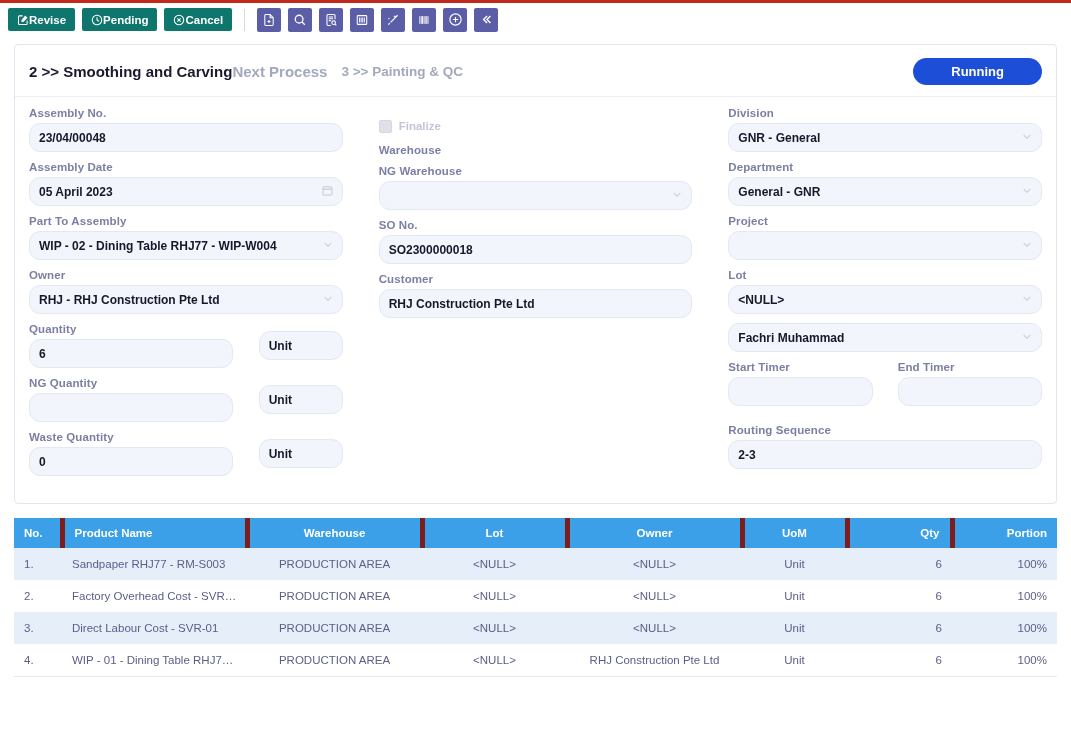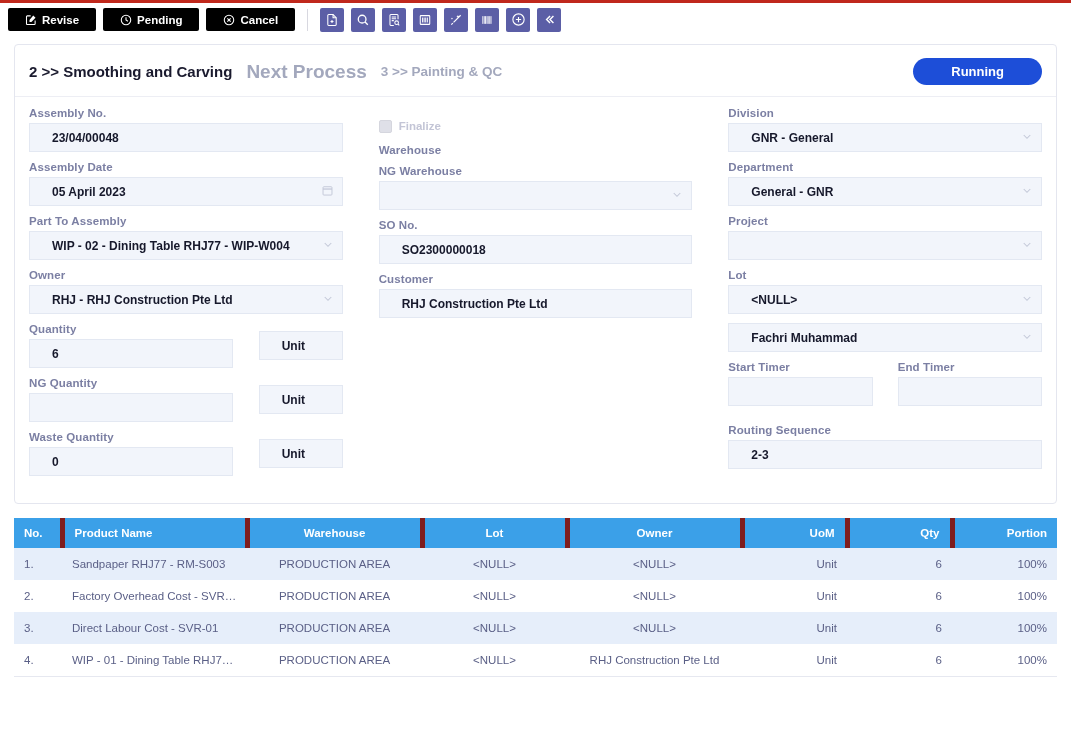--- a/index.html
+++ b/index.html
@@ -15,24 +15,24 @@
 
   
   .toolbar {
     height: 33px;
     display: flex; align-items: center;
     padding: 0 0 0 8px; gap: 7px;
     background: #ffffff;
   }
   .act-btn {
     height: 23px;
-    display: inline-flex; align-items: center; gap: 5px;
-    background: #000000; color: #ffffff;
+    display: inline-flex; align-items: center; 
+    background: #0f766e; color: #ffffff;
     border: none; border-radius: 2px;
-    padding: 0 17px;
+    padding: 0 9px;
     font-size: 11.5px; font-weight: bold;
     font-family: "Liberation Sans", sans-serif;
     cursor: pointer; white-space: nowrap;
   }
   .act-btn svg { display: block; }
   .tb-sep { width: 1px; height: 22px; background: #d8d8e0; margin: 0 5px; }
   .ic-btn {
     width: 24px; height: 24px;
     background: #5b5ea6; border: none; border-radius: 2px;
     display: inline-flex; align-items: center; justify-content: center;
@@ -46,21 +46,21 @@
     border: 1px solid #e4e6ef;
     border-radius: 4px;
     background: #ffffff;
   }
   .card-head {
     display: flex; align-items: center;
     padding: 13px 14px 11px 14px;
     border-bottom: 1px solid #edeef4;
   }
   .proc-title { font-size: 15px; font-weight: bold; color: #1a1a2e; white-space: nowrap; }
-  .proc-next  { font-size: 19px; font-weight: bold; color: #a3a8bd; margin-left: 14px; white-space: nowrap; }
+  .proc-next  { font-size: 15px; font-weight: bold; color: #a3a8bd; margin-left: 0; white-space: nowrap; }
   .proc-next2 { font-size: 13.5px; font-weight: bold; color: #a3a8bd; margin-left: 14px; white-space: nowrap; }
   .status-pill {
     margin-left: auto;
     background: #1d4ed8; color: #ffffff;
     border: none; border-radius: 14px;
     padding: 6px 38px;
     font-size: 13px; font-weight: bold;
     cursor: pointer;
   }
 
@@ -71,23 +71,23 @@
   .col-mid { padding-top: 10px; }
 
   .fld { margin-bottom: 9px; }
   .lbl {
     display: block;
     font-size: 11.5px; font-weight: bold; color: #7b7fa3;
     margin-bottom: 4px; letter-spacing: .1px;
   }
   .inp {
     height: 29px; width: 100%;
-    background: #f2f5fb; border: 1px solid #e3e8f2; border-radius: 0;
+    background: #f2f5fb; border: 1px solid #e3e8f2; border-radius: 11px;
     display: flex; align-items: center;
-    padding: 0 22px;
+    padding: 0 9px;
     font-size: 12px; font-weight: bold; color: #16182b;
     position: relative; cursor: text;
     overflow: hidden; white-space: nowrap;
   }
   .inp.sel { cursor: pointer; padding-right: 26px; }
   .inp .chev {
     position: absolute; right: 8px; top: 50%; transform: translateY(-50%);
     color: #c3c8d8;
   }
   .inp .cal {
@@ -128,21 +128,21 @@
   }
   tbody tr.odd td { background: #e6eefa; }
   tbody tr.even td { background: #ffffff; }
   tbody tr.last td { border-bottom: 1px solid #e6e8f0; }
 
   .c-no      { width: 48px;  text-align: left; }
   .c-name    { width: auto;  text-align: left; }
   .c-wh      { width: 175px; text-align: center; }
   .c-lot     { width: 145px; text-align: center; }
   .c-owner   { width: 175px; text-align: center; }
-  .c-uom     { width: 105px; text-align: right; }
+  .c-uom     { width: 105px; text-align: center; }
   .c-qty     { width: 105px; text-align: right; }
   .c-portion { width: 105px; text-align: right; }
 </style>
 </head>
 <body>
 
 <div class="top-strip"></div>
 
 <div class="toolbar">
 

